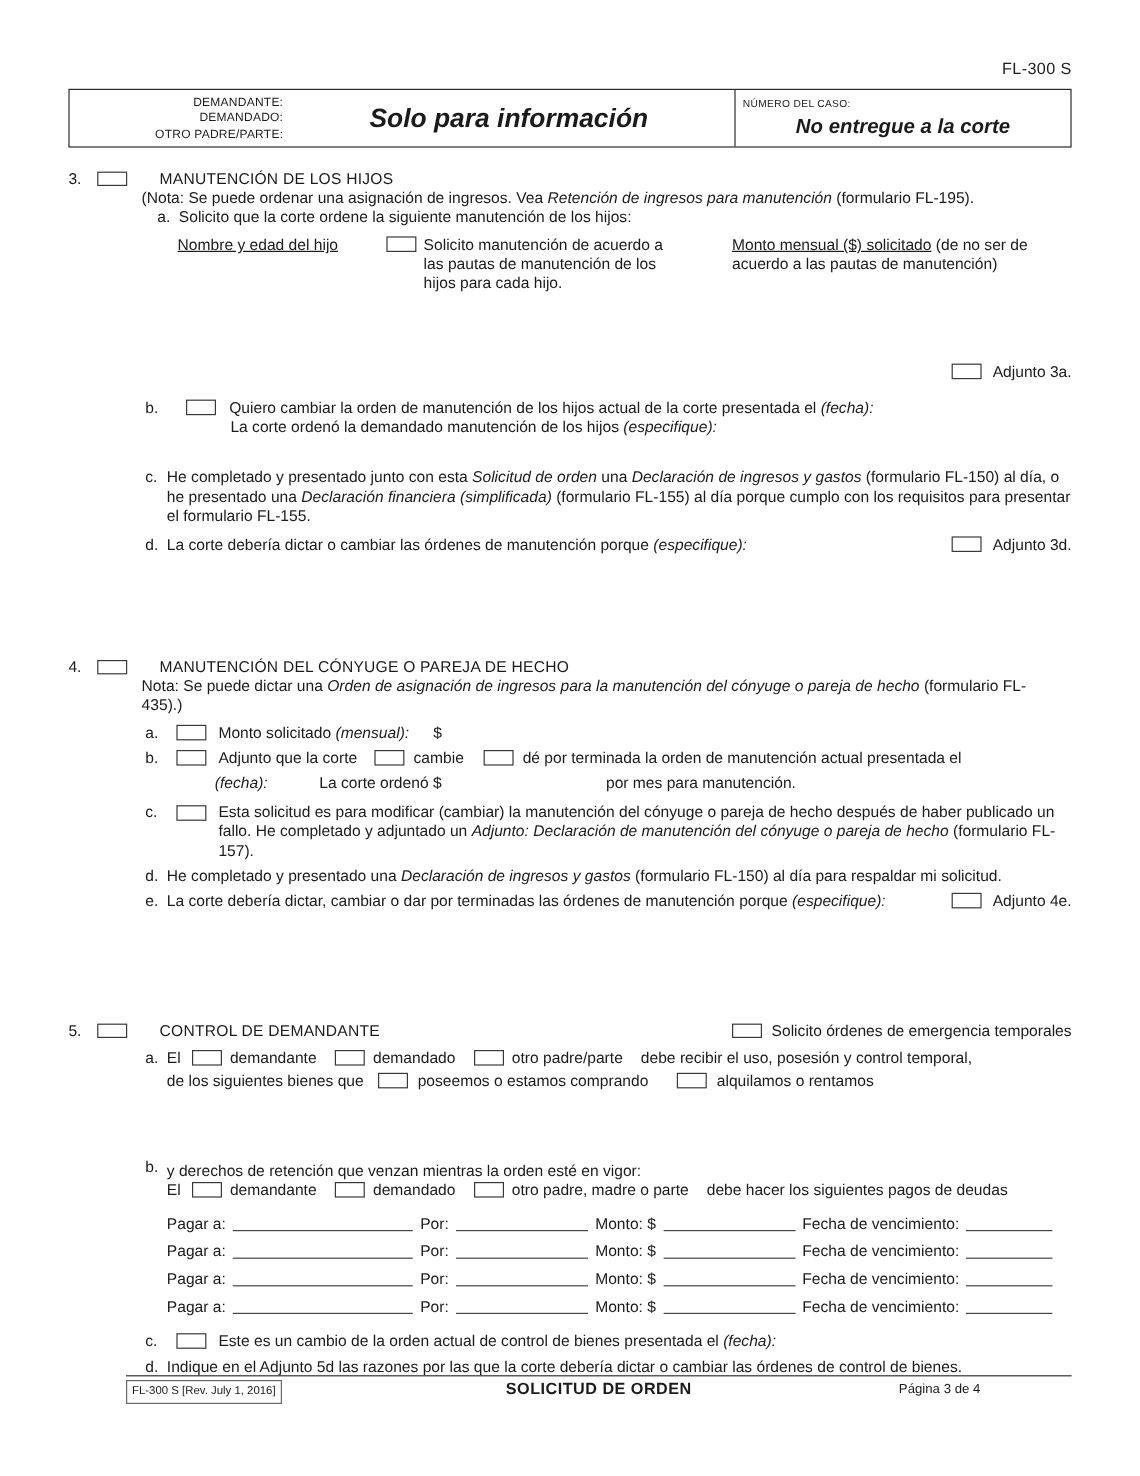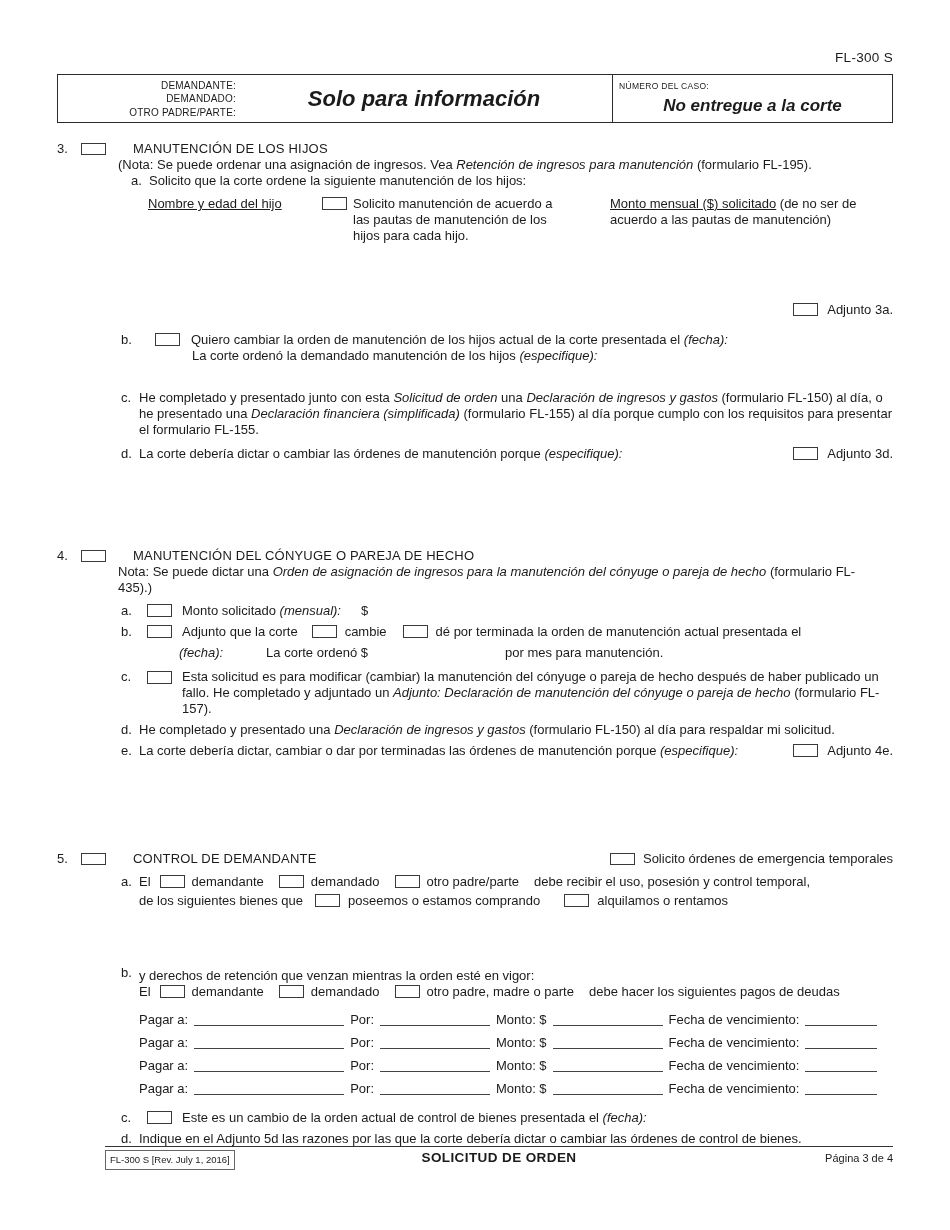--- a/index.html
+++ b/index.html
@@ -62,21 +62,21 @@
 
   .payrow { white-space:nowrap; height:23px; }
 
   
   .footer { position:absolute; left:57px; right:57px; top:1146px;margin-left:48px; }
   .footer-rule { border-top:1.4px solid #333; }
   .footer-row { display:flex; align-items:flex-start; margin-top:3px; }
   .rev { width:220px; font-size:9.5px; }
   .rev-inner { display:inline-block; border:1px solid #666; padding:1px 4px; }
   .ftitle { flex:1; text-align:center; font-weight:bold; font-size:13.5px; letter-spacing:.4px; }
-  .fpage { width:220px; text-align:right; font-size:11px; }
+  .fpage { width:220px; text-align:center; font-size:11px; }
 </style>
 </head>
 <body>
 
 <div class="page">
   <div class="content">
 
     <div class="form-number">FL-300 S</div>
 
     <div class="caption">

